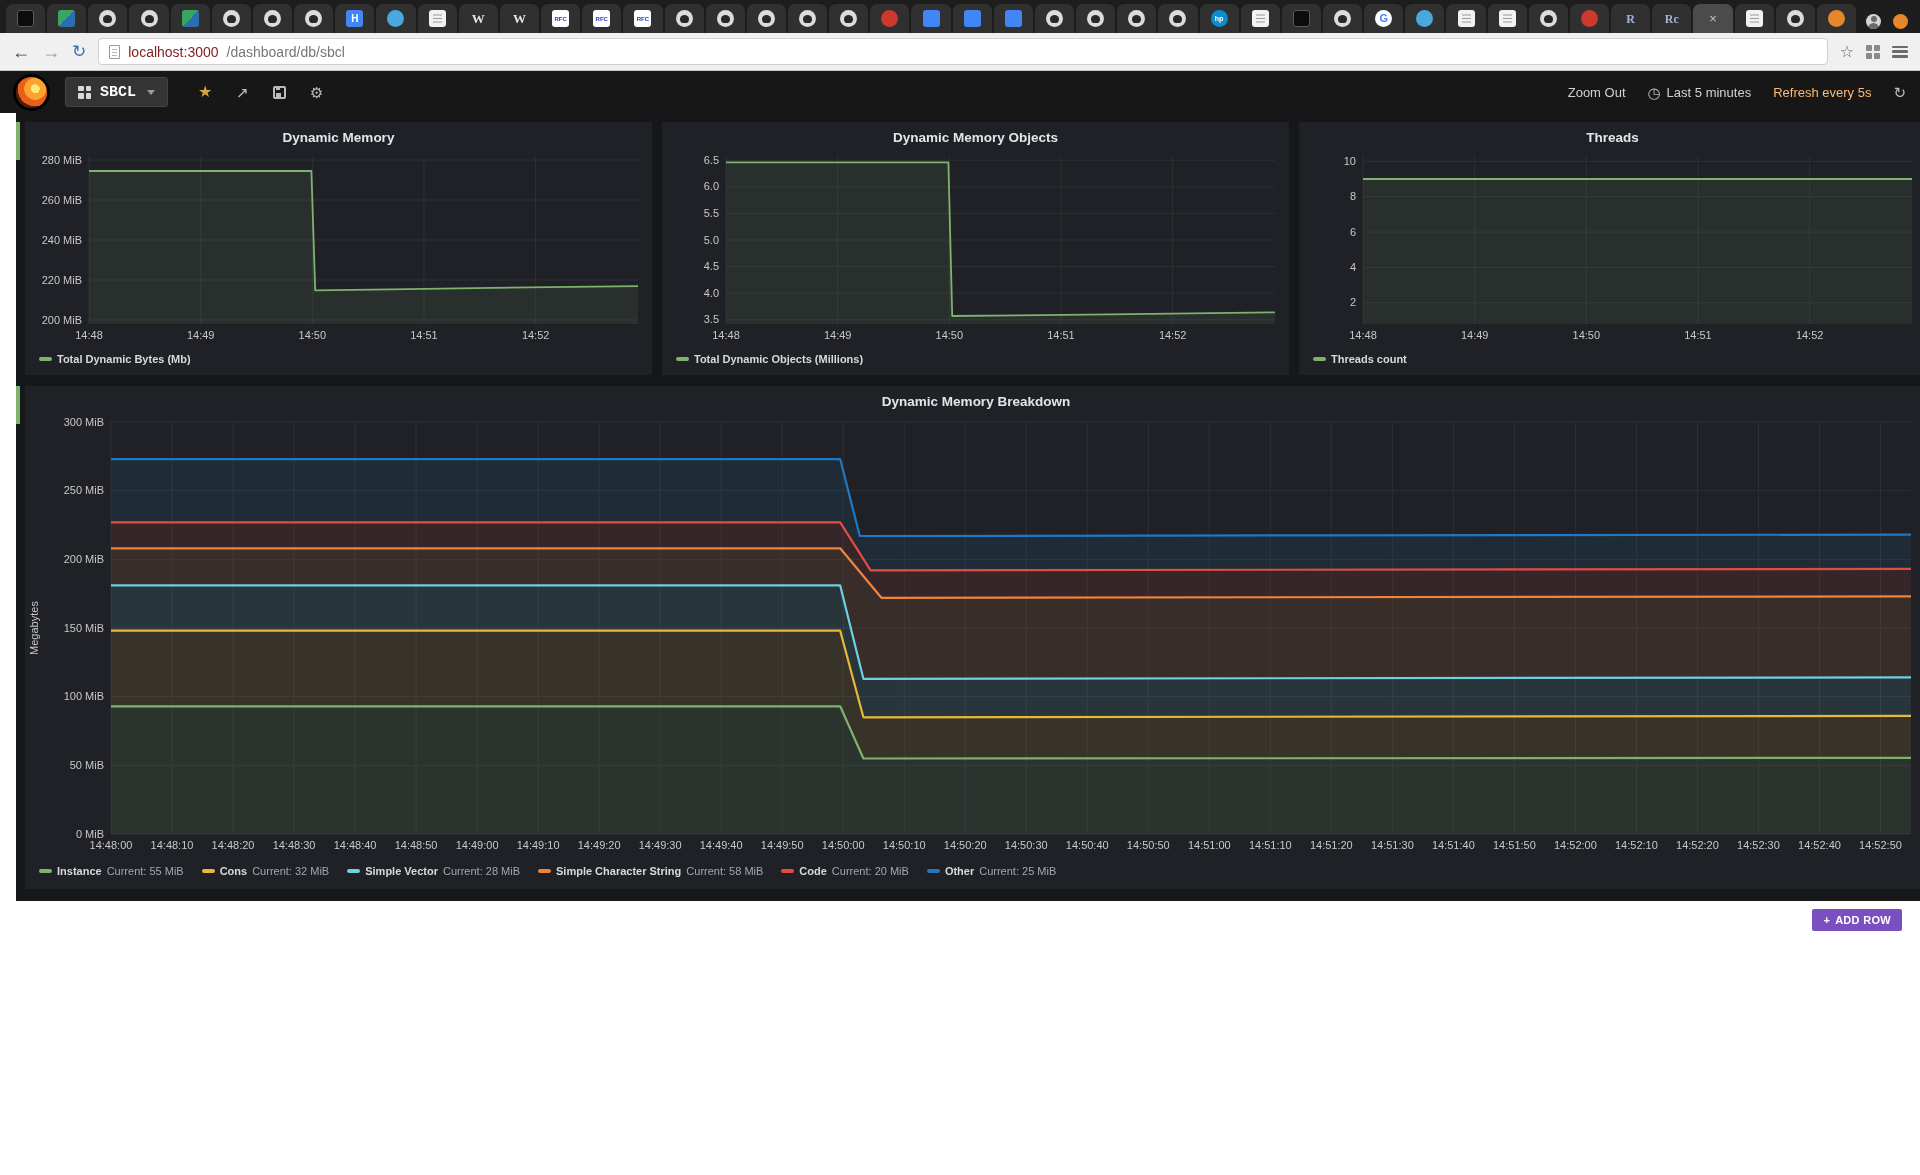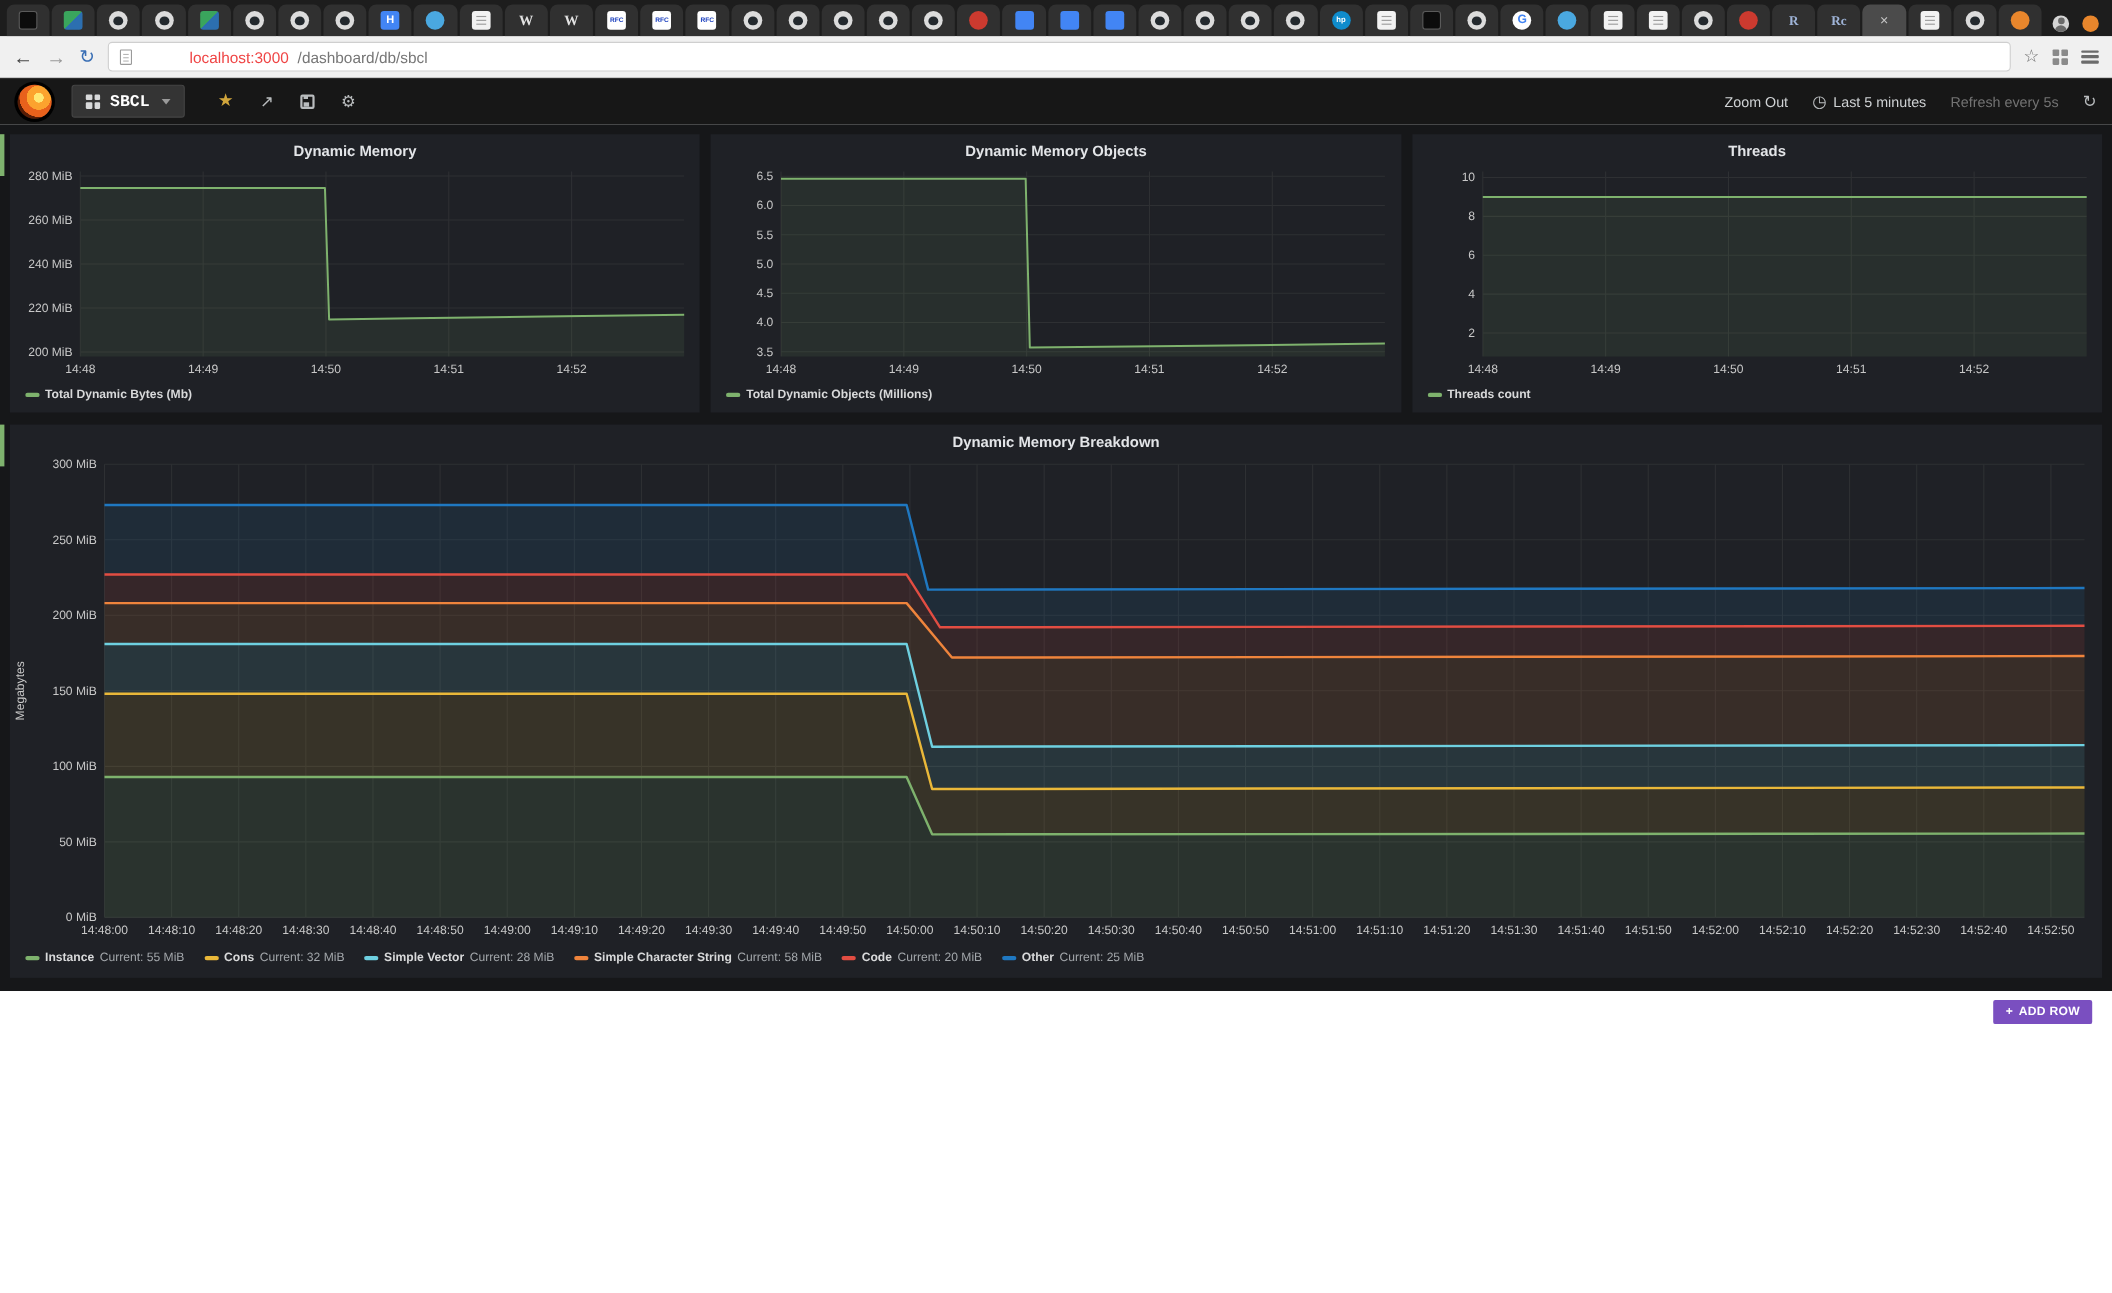--- a/index.html
+++ b/index.html
@@ -40,21 +40,21 @@
 
   .addressbar { height:38px; background:#f0f0f0; border-bottom:1px solid #c6c6c6;
     display:flex; align-items:center; padding:0 12px; gap:12px; }
   .nav-glyph { font-size:18px; color:#474747; line-height:1; }
   .nav-glyph.fwd { color:#9a9a9a; }
   .nav-glyph.reload { color:#3a6fb5; font-size:17px; }
   .urlbox { flex:1; height:27px; background:#fff; border:1px solid #cfcfcf; border-radius:4px;
     display:flex; align-items:center; gap:8px; padding:0 10px; font-size:14px; }
   .page-ico { width:11px; height:14px; background:#fff; border:1px solid #9a9a9a; border-radius:1px; position:relative; }
   .page-ico::after { content:''; position:absolute; left:2px; top:3px; width:5px; height:1px; background:#b5b5b5; box-shadow:0 3px 0 #b5b5b5, 0 6px 0 #b5b5b5; }
-  .url-host { color:#ef4444;margin-left:44px; }
+  .url-host { color:#7f1d1d; }
   .url-path { color:#767676; }
   .bar-ico { font-size:16px; color:#6b6b6b; line-height:1; }
   .ext-ico { width:14px; height:14px; display:grid; grid-template-columns:1fr 1fr; gap:2px; }
   .ext-ico span { background:#8a8a8a; border-radius:1px; }
   .menu-ico { width:16px; height:12px; display:flex; flex-direction:column; justify-content:space-between; }
   .menu-ico span { height:2.5px; background:#6b6b6b; border-radius:1px; }
 
   
   .gnav { height:42px; background:#171717; display:flex; align-items:center; padding:0 14px; gap:0; }
   .glogo { width:31px; height:31px; border-radius:50%; flex:none;
@@ -66,25 +66,25 @@
   .grid-ico span { background:#d8d9da; border-radius:1px; }
   .dash-title { color:#fff; font-size:15px; font-weight:bold;font-family:Liberation Mono, monospace; }
   .caret { width:0; height:0; border-left:4px solid transparent; border-right:4px solid transparent; border-top:5px solid #9a9a9a; margin-left:2px; }
   .gnav-icons { display:flex; align-items:center; gap:24px; margin-left:30px; }
   .gi { color:#b9bcbe; font-size:15px; line-height:1; cursor:pointer; }
   .gi.star { color:#d2a63c; font-size:16px; }
   .floppy { width:13px; height:13px; border:2px solid #b9bcbe; border-radius:2px; position:relative; }
   .floppy::before { content:''; position:absolute; left:1.5px; top:-1px; width:4px; height:3px; background:#b9bcbe; }
   .floppy::after { content:''; position:absolute; left:1.5px; bottom:0; width:5px; height:4px; background:#b9bcbe; }
   .gnav-right { margin-left:auto; display:flex; align-items:center; gap:22px; color:#cfd2d4; font-size:13px;text-align:center; }
-  .refresh-label { color:#737373; }
+  .refresh-label { color:#fdba74; }
   .timepick { display:flex; align-items:center; gap:6px; }
 
   
-  .dashboard { position:relative; height:788px; background:#161719; padding:9px 9px 0 9px; }
+  .dashboard { position:relative; height:788px; background:#161719; padding:9px 9px 0 9px;margin-left:16px; }
   .row-strip { position:absolute; left:0; width:4px; height:38px; background:#7eb26d; cursor:pointer; }
   .row-strip.r1 { top:9px; }
   .row-strip.r2 { top:273px; }
   .prow { display:flex; gap:10px; }
   .prow + .prow { margin-top:11px; }
   .panel { background:#1f2126; flex:1; position:relative; }
   .panel.small { height:253px; }
   .panel.big { height:503px; }
   .panel-title { height:26px; text-align:center; color:#e3e5e8; font-size:13.5px; font-weight:bold;
     padding-top:8px; cursor:pointer; }

